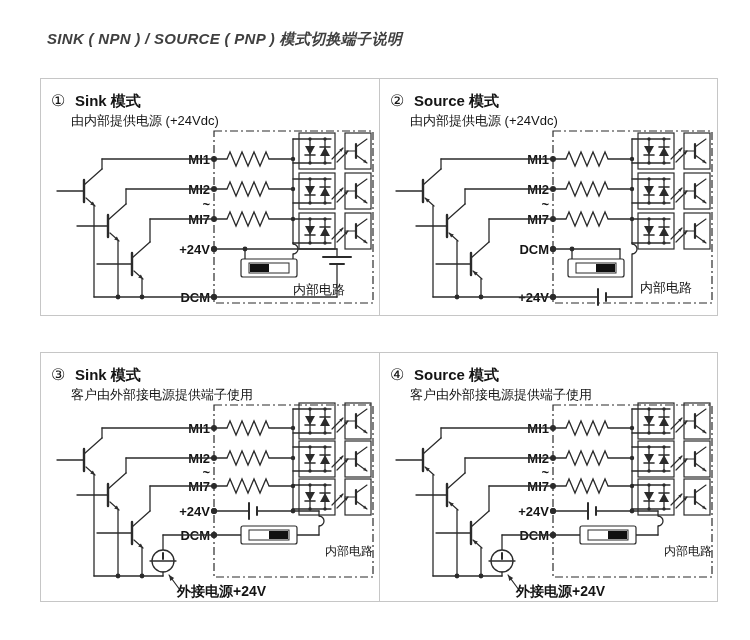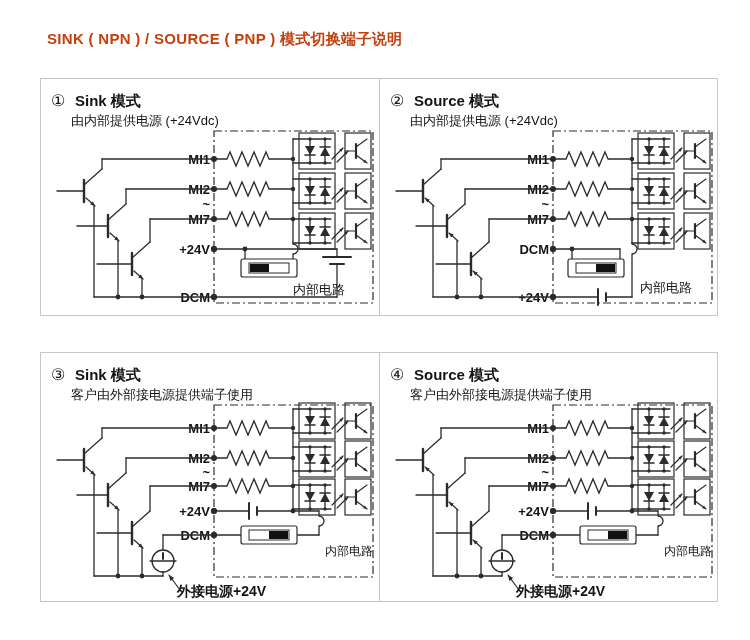--- a/index.html
+++ b/index.html
@@ -1,19 +1,19 @@
 <!DOCTYPE html>
 <html><head>
 <meta charset="utf-8">
 <style>
   html,body{margin:0;padding:0;}
   body{width:750px;height:640px;background:#ffffff;position:relative;overflow:hidden;
        font-family:"Liberation Sans",sans-serif;}
   .page-title{position:absolute;left:47px;top:30px;font-size:15px;font-weight:600;
-              color:#c2410c;letter-spacing:.3px;white-space:nowrap;}
+              color:#404040;letter-spacing:.3px;white-space:nowrap;font-style:italic;}
   .prow{position:absolute;left:40px;width:678px;border:1px solid #c6c6c6;
         display:flex;background:#fff;box-sizing:border-box;}
   .prow1{top:78px;height:238px;}
   .prow2{top:352px;height:250px;}
   .panel{flex:0 0 338px;box-sizing:border-box;}
   .panel.first{border-right:1px solid #c6c6c6;}
   .panel svg{display:block;}
   svg text{font-family:"Liberation Sans",sans-serif;fill:#141414;}
 </style>
 </head>

